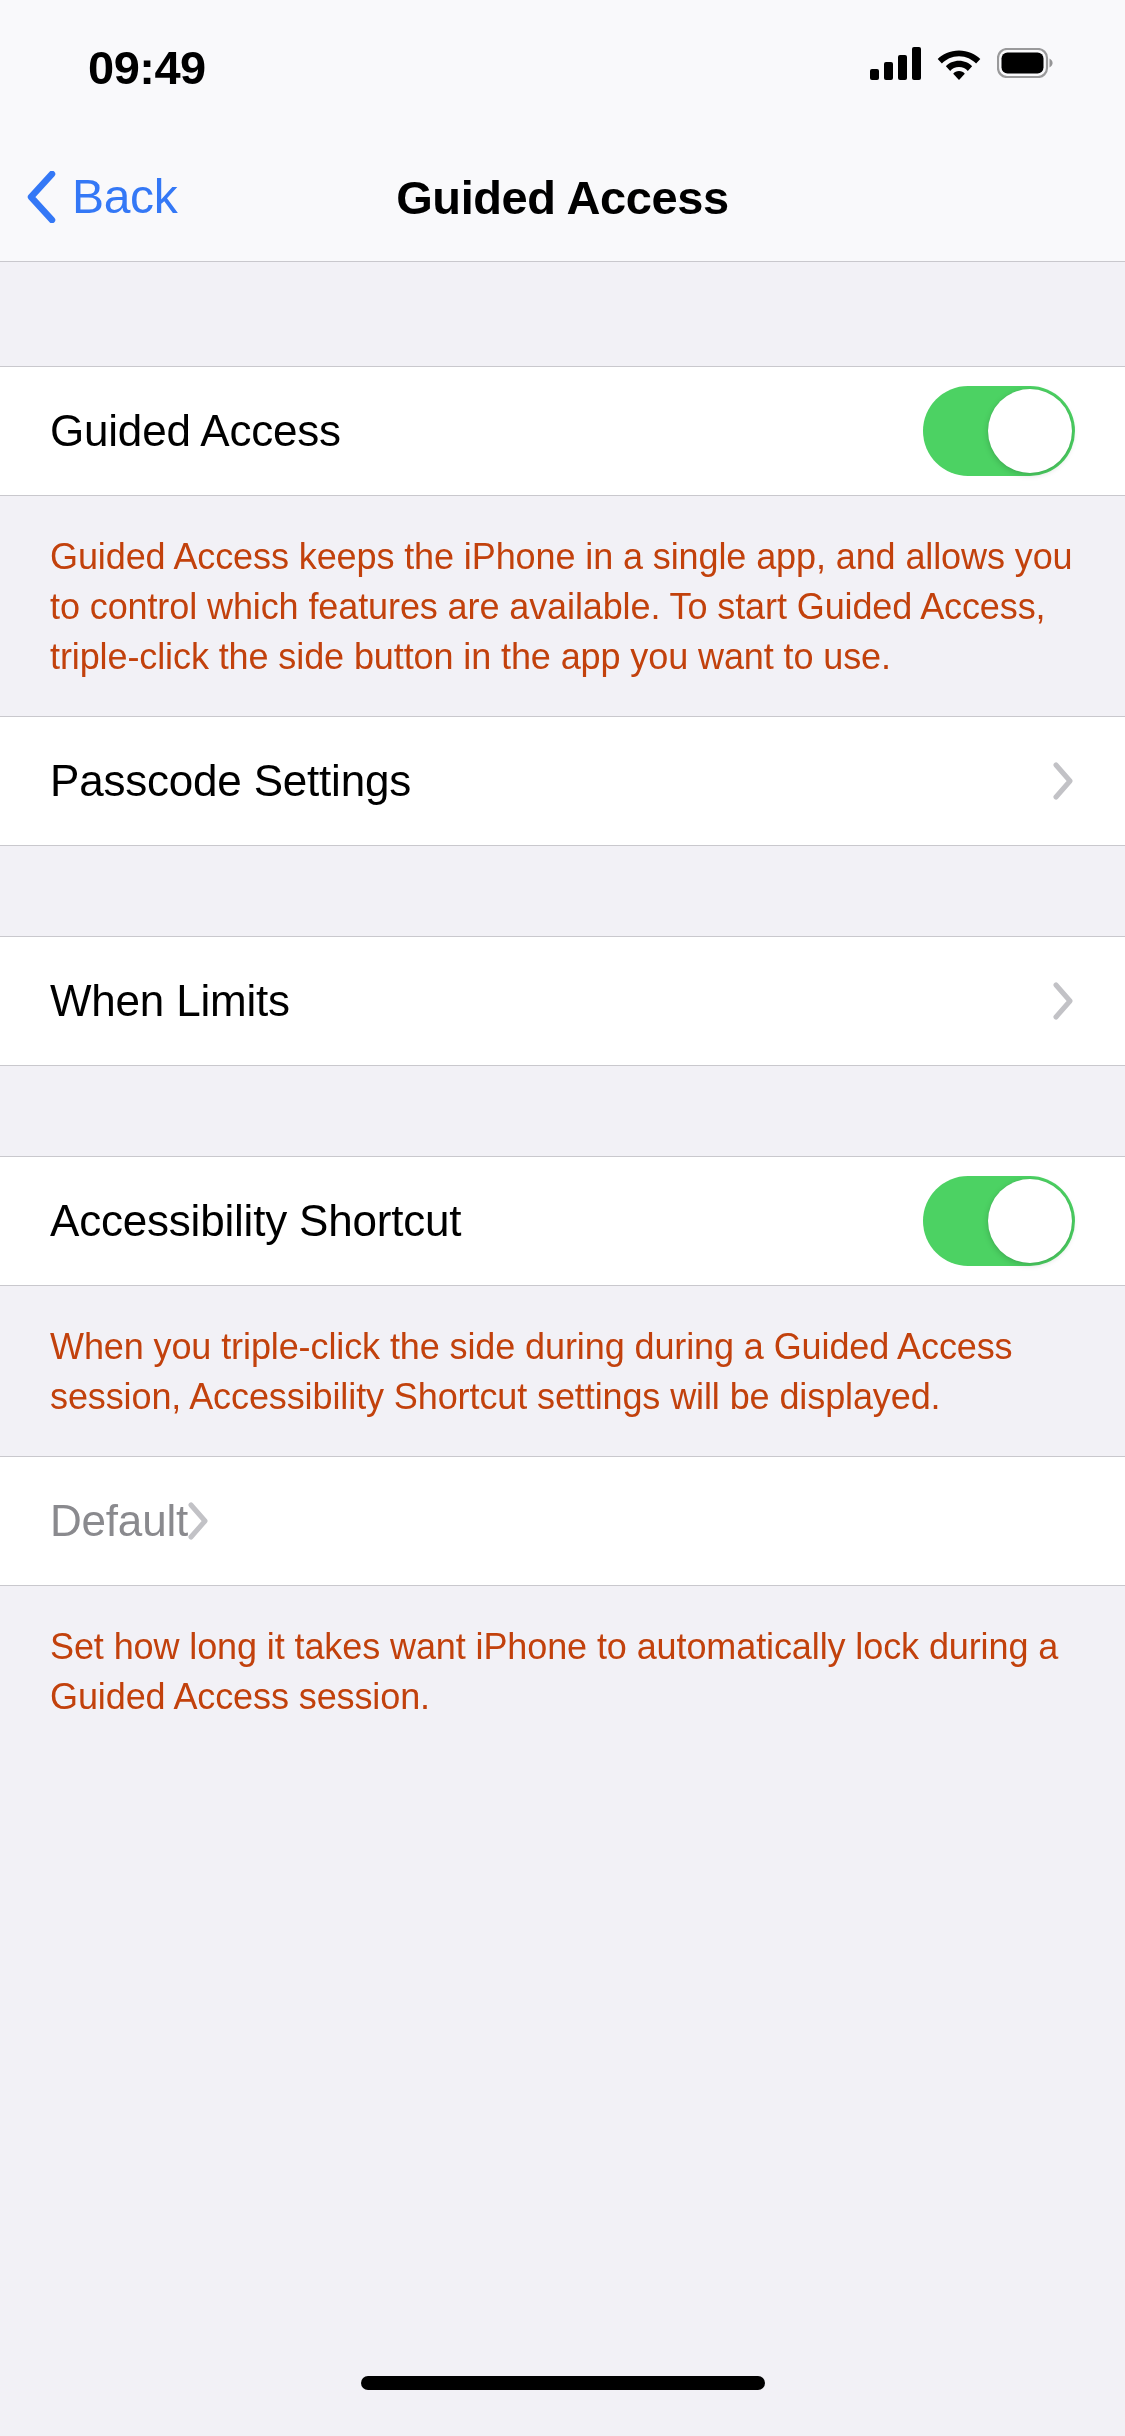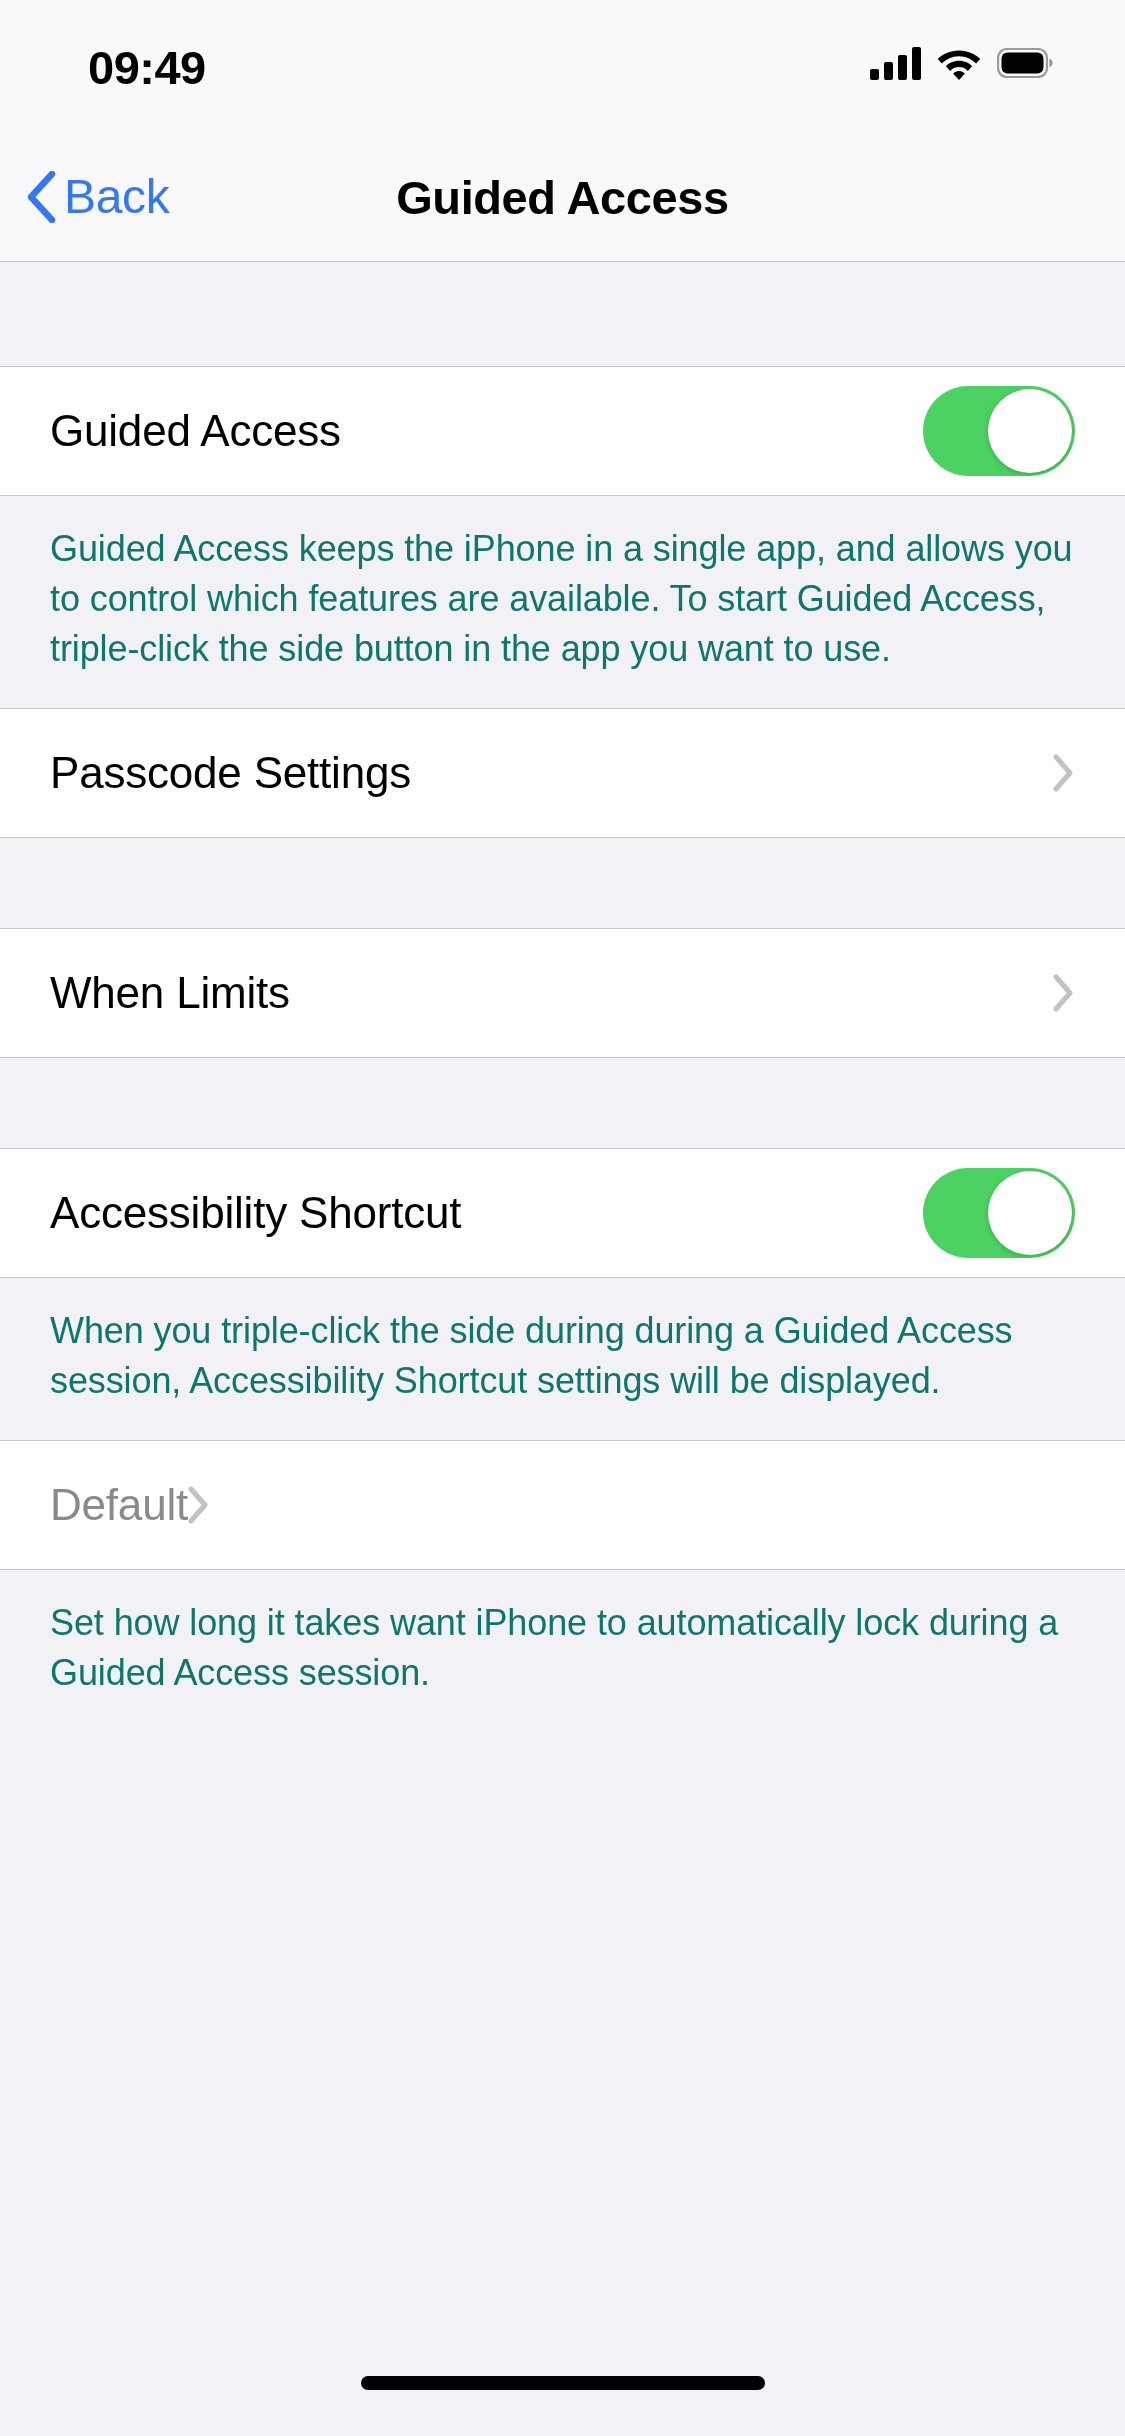--- a/index.html
+++ b/index.html
@@ -70,21 +70,21 @@
     border-bottom: 1px solid #C9C8CD;
     box-sizing: border-box;
   }
   .back-button {
     position: absolute;
     left: 26px;
     top: 0;
     height: 130px;
     display: flex;
     align-items: center;
-    gap: 8px;
+    gap: 16px;
     cursor: pointer;
   }
   .back-chevron {
     width: 30px;
     height: 52px;
     display: block;
   }
   .back-label {
     font-size: 48px;
     color: #3478F6;
@@ -168,24 +168,24 @@
     left: 65px;
     width: 84px;
     height: 84px;
     border-radius: 50%;
     background: #FFFFFF;
     box-shadow: 0 2px 6px rgba(0,0,0,0.18), 0 0 1px rgba(0,0,0,0.12);
   }
 
   
   .footer-text {
-    padding: 28px 50px 34px 50px;
+    padding: 36px 50px 34px 50px;
     font-size: 36px;
     line-height: 50px;
-    color: #0f766e;
+    color: #c2410c;
     background: #F2F1F6;
     letter-spacing: -0.1px;
   }
   .home-indicator-area {
     position: absolute;
     left: 0;
     right: 0;
     bottom: 0;
     height: 90px;
     background: #F2F1F6;

